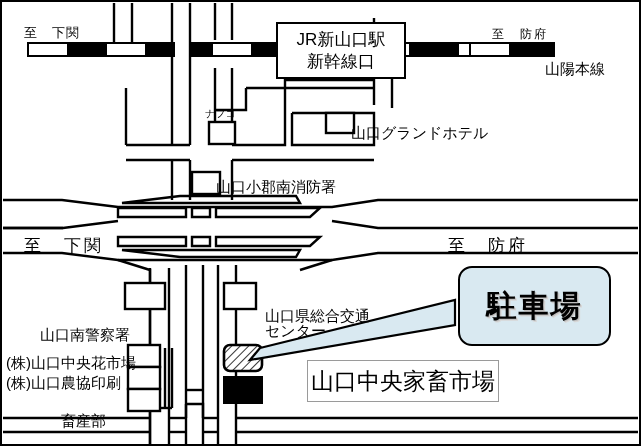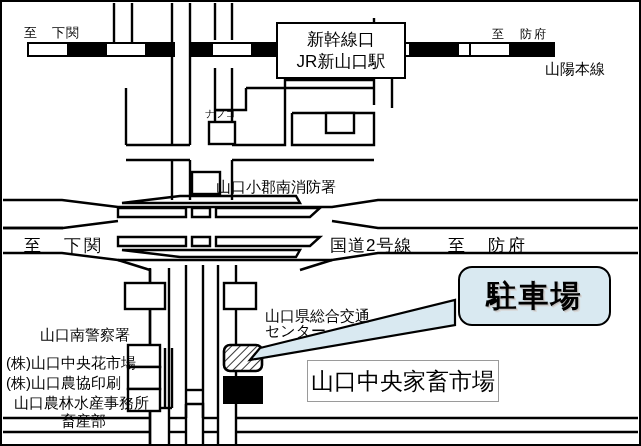--- a/index.html
+++ b/index.html
@@ -238,48 +238,47 @@
     </g>
   </svg>
 
   <div class="map-label lbl-dir" style="left:24px; top:26px;">至　下関</div>
 
   <div class="map-label lbl-small" style="left:492px; top:28px; font-size:12px; letter-spacing:2px;">至　防府</div>
 
   <div class="map-label lbl-small" style="left:545px; top:60px;">山陽本線</div>
 
   <div class="station-box" style="left:276px; top:22px; width:130px; height:57px;">
+    <span>JR新山口駅</span>
     <span>新幹線口</span>
-    <span>JR新山口駅</span>
   </div>
 
   <div class="map-label lbl-tiny" style="left:205px; top:108px;">ナフコ</div>
 
+  <div class="map-label lbl-small" style="left:351px; top:124px;">山口グランドホテル</div>
 
   <div class="map-label lbl-small" style="left:216px; top:178px;">山口小郡南消防署</div>
 
   <div class="map-label lbl-dir-big" style="left:24px; top:236px;">至　下関</div>
 
-  <div class="map-label lbl-route" style="left:330px; top:236px;">国道2号線</div>
 
   <div class="map-label lbl-route" style="left:448px; top:236px; letter-spacing:3px;">至　防府</div>
 
   <div class="map-label lbl-small" style="left:40px; top:300px;margin-top:26px;">山口南警察署</div>
 
   <div class="map-label lbl-small" style="left:265px; top:307px;">山口県総合交通</div>
   <div class="map-label lbl-small" style="left:265px; top:322px;">センター</div>
 
   <div class="map-label lbl-small" style="left:6px; top:354px;">(株)山口中央花市場</div>
 
   <div class="map-label lbl-small" style="left:6px; top:374px;">(株)山口農協印刷</div>
 
-  <div class="map-label lbl-small" style="left:14px; top:394px;">山口農林水産事務所</div>
   <div class="map-label lbl-small" style="left:14px; top:412px;margin-left:47px;">畜産部</div>
 
   <div class="market-box" style="left:264px; top:360px; width:192px; height:42px;">
     <span>山口中央家畜市場</span>
   </div>
 
-  <div class="callout" style="left:458px; top:266px; width:153px; height:60px;text-align:right;">
+  <div class="callout" style="left:458px; top:266px; width:153px; height:80px;text-align:right;">
     <span>駐車場</span>
   </div>
 
 </div>
 
 </body></html>

